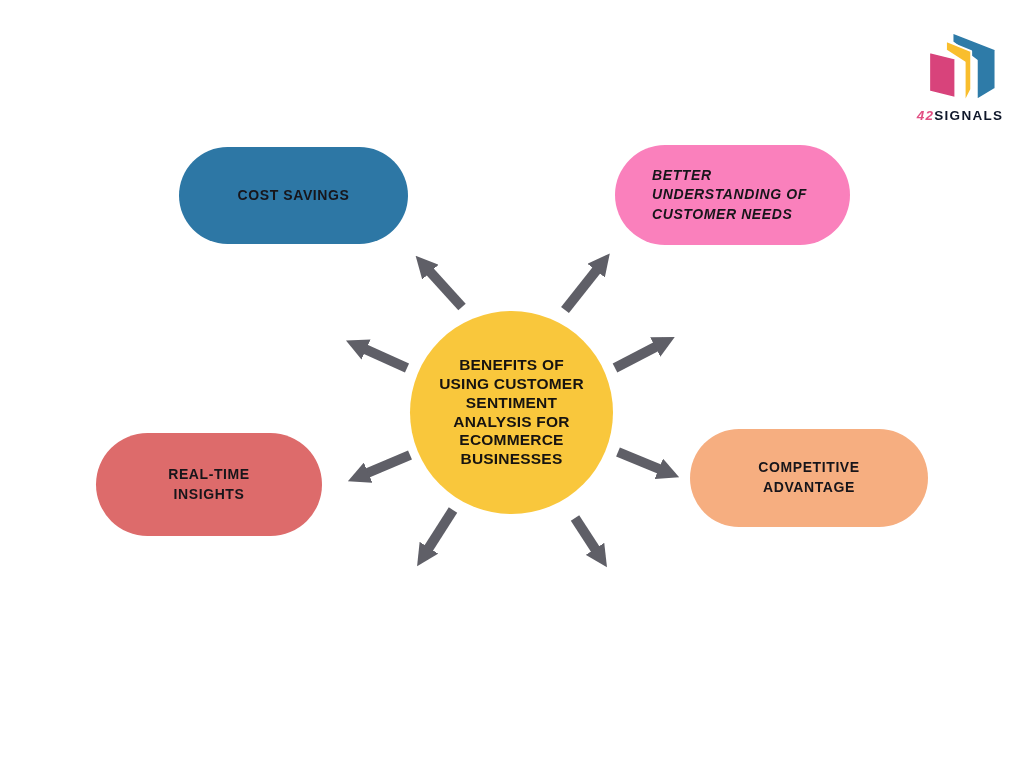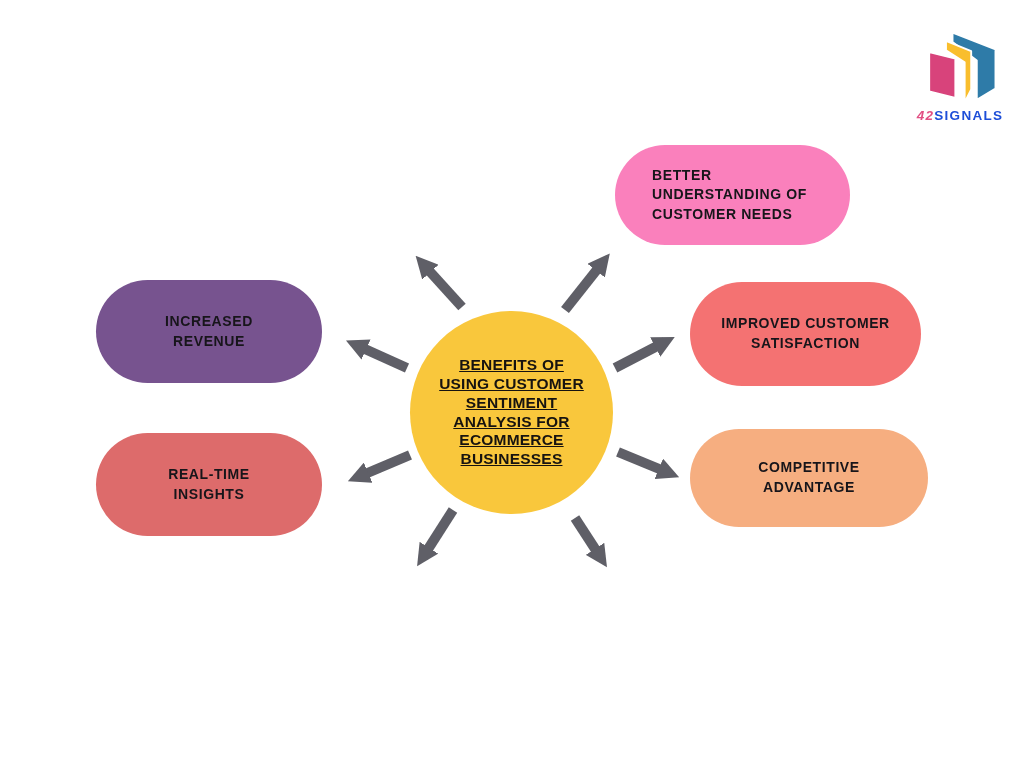--- a/index.html
+++ b/index.html
@@ -27,21 +27,21 @@
   .node{
     position:absolute;border-radius:999px;
     display:flex;align-items:center;justify-content:center;
     text-align:center;white-space:pre-line;
     font-weight:bold;font-size:14px;line-height:1.4;letter-spacing:.6px;
     color:#17151a;
   }
   .node.left-align{justify-content:flex-start;text-align:left;padding-left:37px;box-sizing:border-box;}
 
   #node-0{left:179px;top:147px;width:229px;height:97px;}
-  #node-1{left:615px;top:145px;width:235px;height:100px;}
+  #node-1{left:615px;top:145px;width:235px;height:100px;font-style:italic;}
   #node-2{left:96px; top:280px;width:226px;height:103px;}
   #node-3{left:690px;top:282px;width:231px;height:104px;}
   #node-4{left:96px; top:433px;width:226px;height:103px;}
   #node-5{left:690px;top:429px;width:238px;height:98px;}
   #node-6{left:175px;top:567px;width:232px;height:103px;}
   #node-7{left:615px;top:577px;width:235px;height:103px;}
 
   
   .logo{position:absolute;left:910px;top:30px;width:100px;text-align:center;}
   .logo svg{display:block;margin:0 auto;}
@@ -64,50 +64,47 @@
     <line x1="462" y1="307" x2="423" y2="264" stroke-width="10" marker-end="url(#ah)" style="stroke: rgb(95, 95, 103);"></line>
     <line x1="565" y1="310" x2="603" y2="262" stroke-width="10" marker-end="url(#ah)" style="stroke: rgb(95, 95, 103);"></line>
     <line x1="407" y1="368" x2="356" y2="345" stroke-width="10" marker-end="url(#ah)" style="stroke: rgb(95, 95, 103);"></line>
     <line x1="615" y1="368" x2="665" y2="342" stroke-width="10" marker-end="url(#ah)" style="stroke: rgb(95, 95, 103);"></line>
     <line x1="410" y1="455" x2="358" y2="477" stroke-width="10" marker-end="url(#ah)" style="stroke: rgb(95, 95, 103);"></line>
     <line x1="618" y1="452" x2="669" y2="473" stroke-width="10" marker-end="url(#ah)" style="stroke: rgb(95, 95, 103);"></line>
     <line x1="453" y1="510" x2="423" y2="557" stroke-width="10" marker-end="url(#ah)" style="stroke: rgb(95, 95, 103);"></line>
     <line x1="575" y1="518" x2="601" y2="558" stroke-width="10" marker-end="url(#ah)" style="stroke: rgb(95, 95, 103);"></line>
   </svg>
 
-  <div class="center-circle" style="background-color: rgb(249, 199, 60); text-decoration: underline;">BENEFITS OF
+  <div class="center-circle" style="background-color: rgb(249, 199, 60);">BENEFITS OF
 USING CUSTOMER
 SENTIMENT
 ANALYSIS FOR
 ECOMMERCE
 BUSINESSES</div>
 
+  <div class="node" id="node-0" style="background-color: rgb(45, 119, 165);">COST SAVINGS</div>
 
   <div class="node left-align" id="node-1" style="background-color: rgb(250, 128, 188);">BETTER
 UNDERSTANDING OF
 CUSTOMER NEEDS</div>
 
-  <div class="node" id="node-2" style="background-color: rgb(119, 83, 143);">INCREASED
-REVENUE</div>
 
-  <div class="node" id="node-3" style="background-color: rgb(244, 114, 114);">IMPROVED CUSTOMER
-SATISFACTION</div>
 
   <div class="node" id="node-4" style="background-color: rgb(221, 107, 107);">REAL-TIME
 INSIGHTS</div>
 
   <div class="node" id="node-5" style="background-color: rgb(246, 174, 128);">COMPETITIVE
 ADVANTAGE</div>
 
 
 
   <div class="logo">
     <svg width="84" height="76" viewBox="0 0 90 80">
       <polygon points="37,2 83,20 83,62 63,74 63,32 37,12" stroke="#ffffff" stroke-width="2" stroke-linejoin="round" style="fill: rgb(46, 123, 168);"></polygon>
       <polygon points="30,11 57,22 57,63 50,77 50,34 30,21" stroke="#ffffff" stroke-width="2" stroke-linejoin="round" style="fill: rgb(249, 190, 45);"></polygon>
       <polygon points="12,23 40,30 40,72 12,65" stroke="#ffffff" stroke-width="2" stroke-linejoin="round" style="fill: rgb(216, 67, 123);"></polygon>
     </svg>
     <div class="logo-text">
-      <span style="color: rgb(226, 80, 132); font-style: italic;">42</span><span style="color: #1d4ed8;">SIGNALS</span>
+      <span style="color: rgb(226, 80, 132); font-style: italic;">42</span><span style="color: #0f172a;">SIGNALS</span>
     </div>
   </div>
 
 </div>
 
 </body></html>

